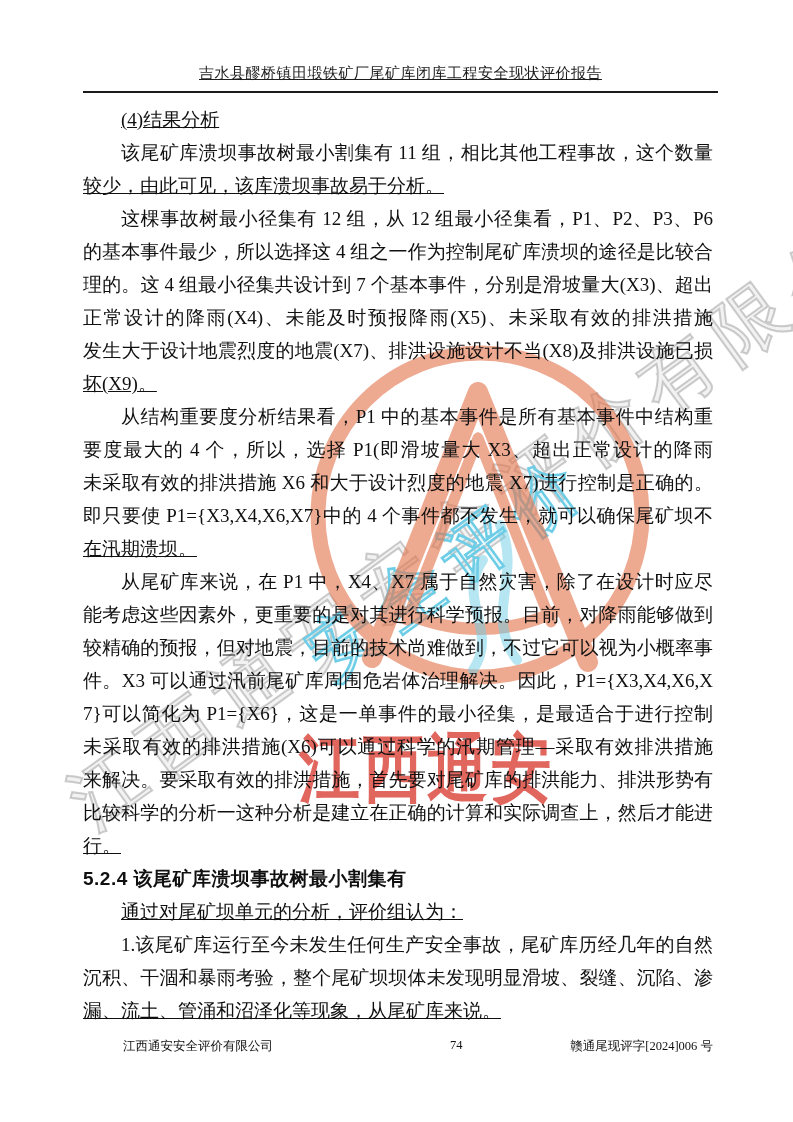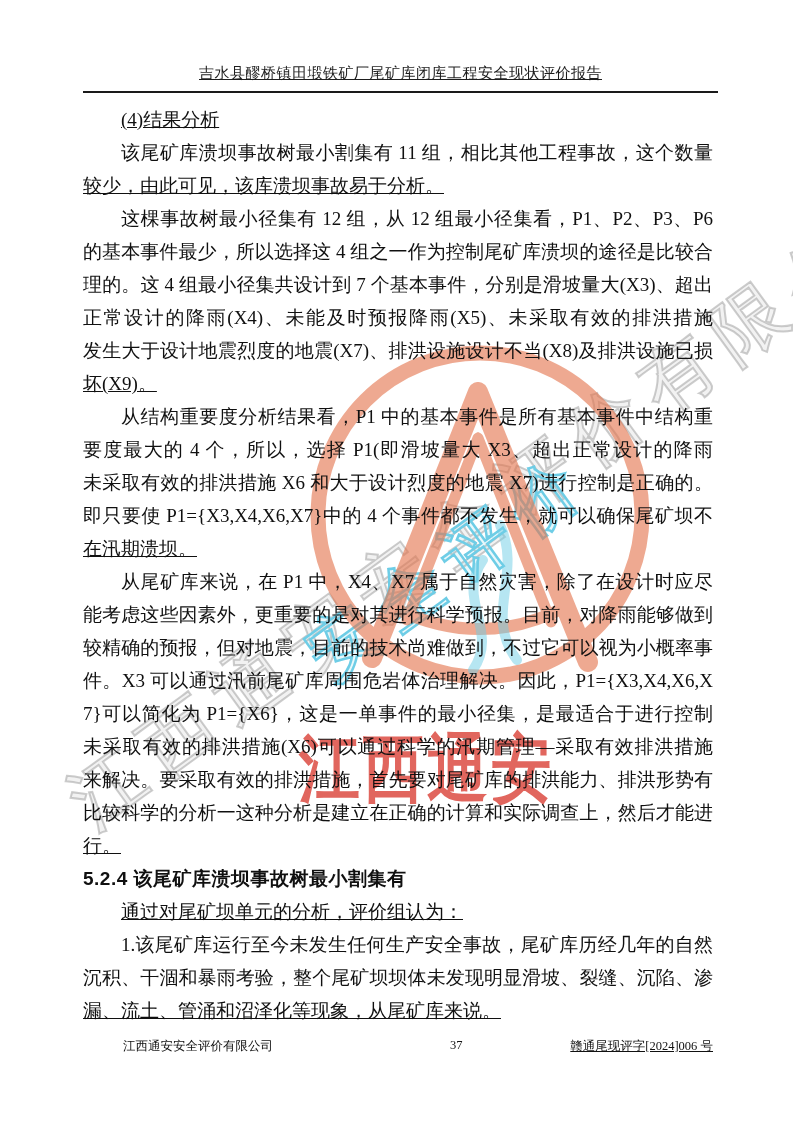--- a/index.html
+++ b/index.html
@@ -30,21 +30,21 @@
   }
   .line.last{text-align-last:left;text-decoration:underline;}
   .line.indent{text-indent:38px;}
   .heading{
     height:33px;font-weight:bold;font-size:19px;
     font-family:"Liberation Sans",sans-serif;letter-spacing:.5px;
   }
   
   .footer-company{position:absolute;left:123px;top:1038px;font-size:12.5px;z-index:3;}
   .footer-page{position:absolute;left:450px;top:1038px;font-size:12.5px;z-index:3;}
-  .footer-doc{position:absolute;right:80px;top:1038px;font-size:12.5px;z-index:3;text-decoration:underline;}
+  .footer-doc{position:absolute;right:80px;top:1038px;font-size:12.5px;z-index:3;}
   
   .wm{position:absolute;z-index:1;pointer-events:none;}
   .wm-diagonal{
     left:78px;top:770px;height:80px;line-height:80px;
     transform:rotate(-36deg);transform-origin:0 50%;
     font-size:74px;letter-spacing:14px;white-space:nowrap;
     font-family:"Liberation Sans",sans-serif;
     color:rgba(150,150,150,0.12);
     -webkit-text-stroke:2px rgba(135,135,135,0.42);
   }
@@ -116,16 +116,16 @@
       <div class="line">比较科学的分析一这种分析是建立在正确的计算和实际调查上，然后才能进</div>
       <div class="line last">行。</div>
       <div class="heading">5.2.4 该尾矿库溃坝事故树最小割集有</div>
       <div class="line last indent">通过对尾矿坝单元的分析，评价组认为：</div>
       <div class="line indent">1.该尾矿库运行至今未发生任何生产安全事故，尾矿库历经几年的自然</div>
       <div class="line">沉积、干涸和暴雨考验，整个尾矿坝坝体未发现明显滑坡、裂缝、沉陷、渗</div>
       <div class="line last">漏、流土、管涌和沼泽化等现象，从尾矿库来说。</div>
     </div>
 
   <div class="footer-company">江西通安安全评价有限公司</div>
-  <div class="footer-page">37</div>
+  <div class="footer-page">74</div>
   <div class="footer-doc">赣通尾现评字[2024]006 号</div>
 
 </div>
 
 </body></html>

